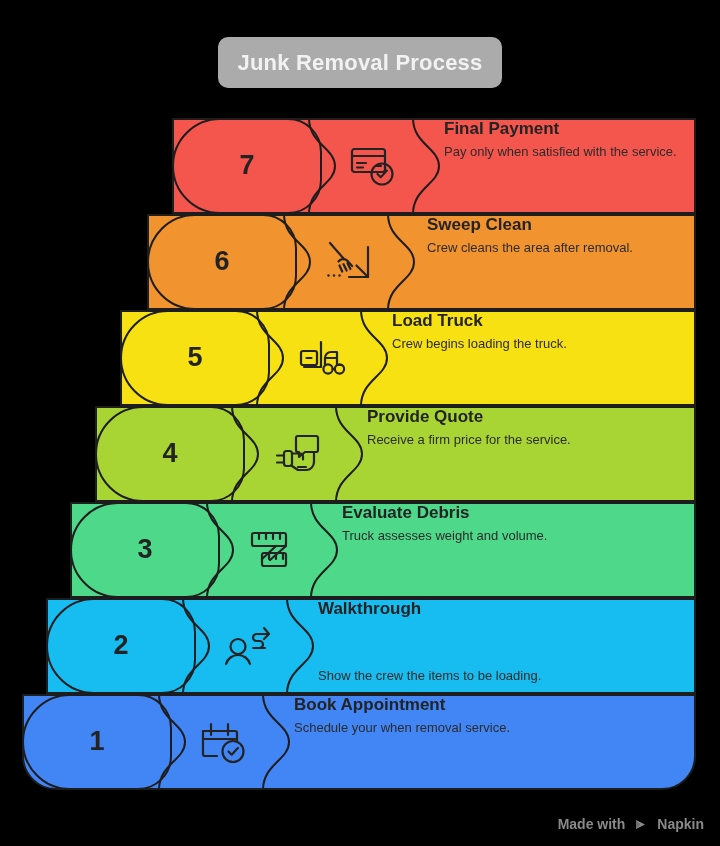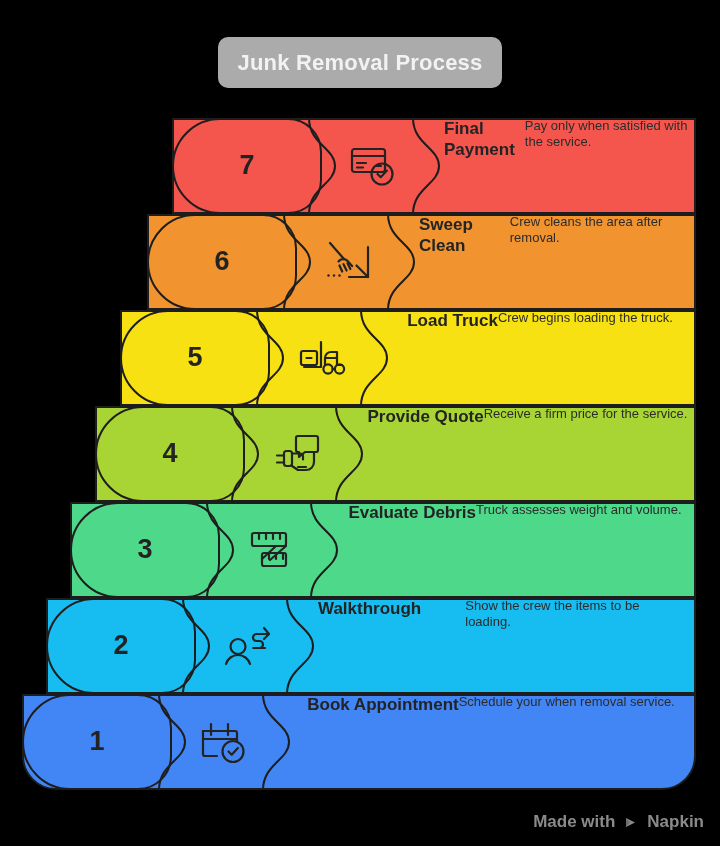--- a/index.html
+++ b/index.html
@@ -49,35 +49,35 @@
     position:absolute;top:0;height:96px;width:104px;
     display:flex;align-items:center;justify-content:center;
   }
   .iconcell svg.glyph{display:block;}
 
   
   .sep{position:absolute;top:0;height:96px;width:34px;pointer-events:none;}
 
   .texts{
     position:absolute;top:0;height:96px;
-    display:flex;flex-direction:row;justify-content:center;
+    display:flex;flex-direction:column;
   }
   .texts .h{
     font-size:17px;font-weight:bold;color:#232323;line-height:1.25;
     margin-bottom:5px;
   }
   .texts .d{
     font-size:13px;color:#2c2c2c;line-height:1.25;
   }
 
   
   #watermark{
     position:absolute;right:16px;bottom:14px;
     display:flex;align-items:center;gap:10px;
-    color:#8a8a8a;font-size:17px;font-weight:bold;
+    color:#8a8a8a;font-size:14px;font-weight:bold;
   }
   #watermark .mark{display:block;}
 </style>
 </head>
 <body>
 
 <div id="stage" style="background: rgb(0, 0, 0);">
 
   <div id="title-chip" style="background: rgb(171, 171, 171);">
     <span class="t" style="color: rgb(242, 242, 242);">Junk Removal Process</span>
@@ -133,21 +133,21 @@
       <line x1="46" y1="39" x2="34.5" y2="27.5"></line>
       <circle cx="6.5" cy="37.5" r="1.2" fill="#232323" stroke="none"></circle>
       <circle cx="12" cy="37.5" r="1.2" fill="#232323" stroke="none"></circle>
       <circle cx="17.5" cy="37.5" r="1.2" fill="#232323" stroke="none"></circle>
     </svg>
           </span>
         </div>
         <div class="sep" style="left: 237px;"><svg width="34" height="96" viewBox="0 0 34 96" fill="none">
        <path d="M4 0 C4 26 30 30 30 48 C30 66 4 70 4 96" stroke="#1d1d1d" stroke-width="2" fill="none"></path>
      </svg></div>
-        <div class="texts" style="left: 272px; width: 269px;">
+        <div class="texts" style="left: 280px; width: 269px;">
           <div class="h">Sweep Clean</div>
           <div class="d">Crew cleans the area after removal.</div>
         </div>
       </div>
       <div class="step" style="left: 120px; top: 310px; width: 576px;">
         <div class="stripe" style="background: rgb(247, 225, 18);"></div>
         <div class="numpill" style="left: 0px; background: rgb(247, 225, 18);">
           <span class="n">5</span>
         </div>
         <div class="sep" style="left: 133px;"><svg width="34" height="96" viewBox="0 0 34 96" fill="none">

